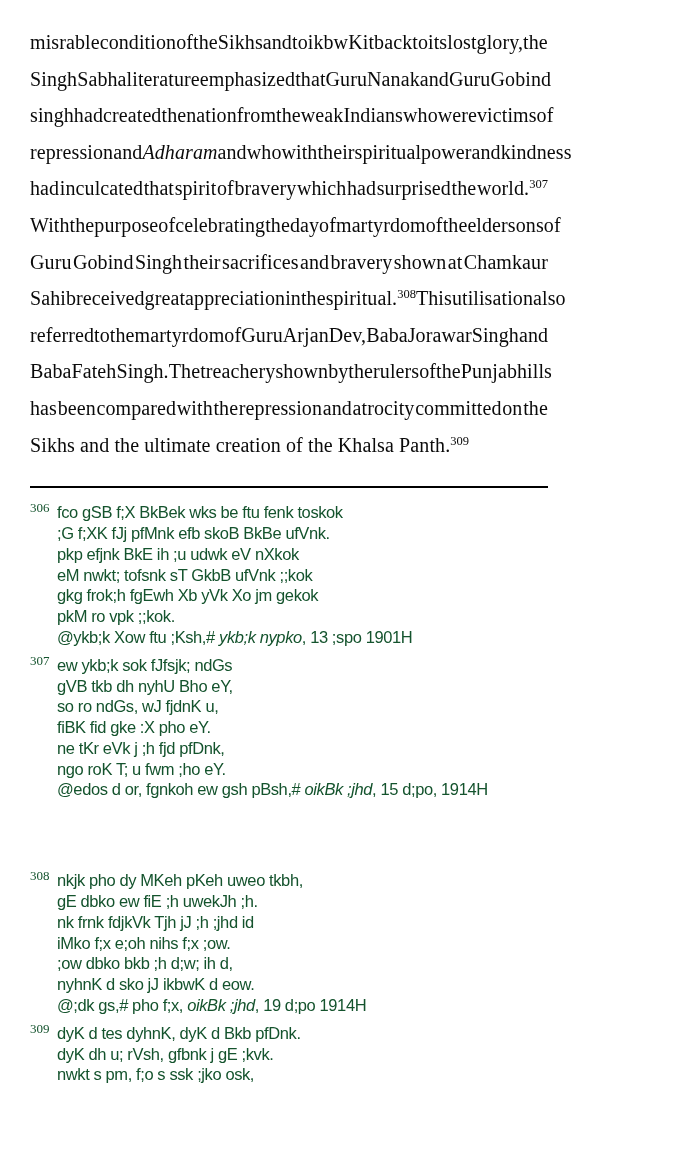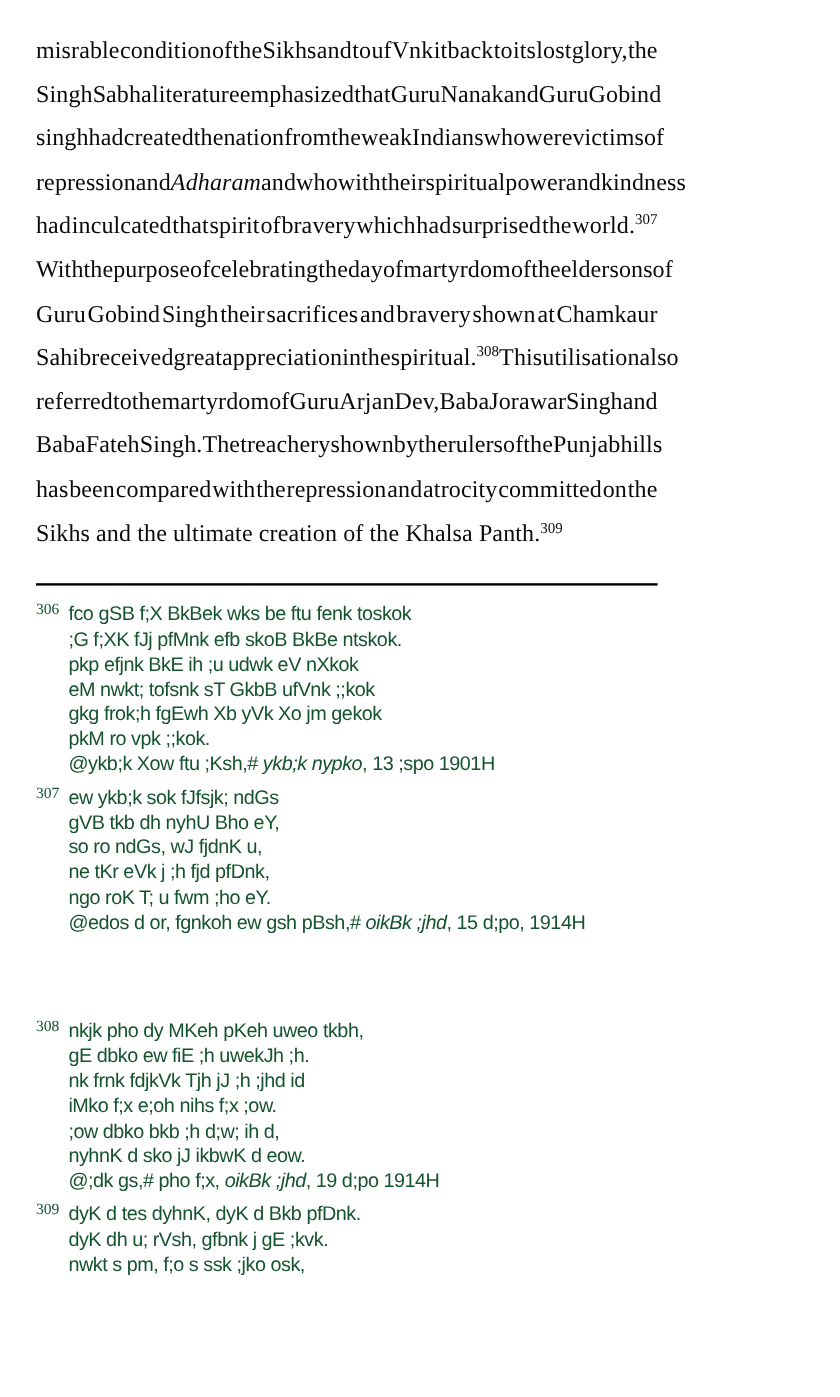--- a/index.html
+++ b/index.html
@@ -47,21 +47,21 @@
 <div class="page">
   <div class="para" id="para">
       <div class="mline justify">
         <span class="unit"><span>misrable</span></span>
         <span class="unit"><span>condition</span></span>
         <span class="unit"><span>of</span></span>
         <span class="unit"><span>the</span></span>
         <span class="unit"><span>Sikhs</span></span>
         <span class="unit"><span>and</span></span>
         <span class="unit"><span>to</span></span>
-        <span class="unit"><span>ufVnk</span></span>
+        <span class="unit"><span>ikbwK</span></span>
         <span class="unit"><span>it</span></span>
         <span class="unit"><span>back</span></span>
         <span class="unit"><span>to</span></span>
         <span class="unit"><span>its</span></span>
         <span class="unit"><span>lost</span></span>
         <span class="unit"><span>glory,</span></span>
         <span class="unit"><span>the</span></span>
       </div>
       <div class="mline justify">
         <span class="unit"><span>Singh</span></span>
@@ -198,32 +198,33 @@
         <span class="unit"><span>on</span></span>
         <span class="unit"><span>the</span></span>
       </div>
       <div class="mline"><span class="unit"><span>Sikhs</span></span> <span class="unit"><span>and</span></span> <span class="unit"><span>the</span></span> <span class="unit"><span>ultimate</span></span> <span class="unit"><span>creation</span></span> <span class="unit"><span>of</span></span> <span class="unit"><span>the</span></span> <span class="unit"><span>Khalsa</span></span> <span class="unit"><span>Panth.</span><span class="sup">309</span></span></div>
     </div>
   <hr class="fnrule">
   <div class="fnsec" id="fnsec">
       <div class="fn">
         <span class="num">306</span>
         <div class="fline"><span>fco gSB f;X BkBek wks be ftu fenk toskok</span></div>
-        <div class="fline"><span>;G f;XK fJj pfMnk efb skoB BkBe ntskok.</span></div>
+        <div class="fline"><span>;G f;XK fJj pfMnk efb skoB BkBe ufVnk.</span></div>
         <div class="fline"><span>pkp efjnk BkE ih ;u udwk eV nXkok</span></div>
         <div class="fline"><span>eM nwkt; tofsnk sT GkbB ufVnk ;;kok</span></div>
         <div class="fline"><span>gkg frok;h fgEwh Xb yVk Xo jm gekok</span></div>
         <div class="fline"><span>pkM ro vpk ;;kok.</span></div>
         <div class="fline"><span>@ykb;k Xow ftu ;Ksh,# </span><span class="it">ykb;k nypko</span><span>, 13 ;spo 1901H</span></div>
       </div>
       <div class="fn">
         <span class="num">307</span>
         <div class="fline"><span>ew ykb;k sok fJfsjk; ndGs</span></div>
         <div class="fline"><span>gVB tkb dh nyhU Bho eY,</span></div>
         <div class="fline"><span>so ro ndGs, wJ fjdnK u,</span></div>
+        <div class="fline"><span>fiBK fid gke :X pho eY.</span></div>
         <div class="fline"><span>ne tKr eVk j ;h fjd pfDnk,</span></div>
         <div class="fline"><span>ngo roK T; u fwm ;ho eY.</span></div>
         <div class="fline"><span>@edos d or, fgnkoh ew gsh pBsh,# </span><span class="it">oikBk ;jhd</span><span>, 15 d;po, 1914H</span></div>
       </div>
       <div class="fn" style="margin-top: 70px;">
         <span class="num">308</span>
         <div class="fline"><span>nkjk pho dy MKeh pKeh uweo tkbh,</span></div>
         <div class="fline"><span>gE dbko ew fiE ;h uwekJh ;h.</span></div>
         <div class="fline"><span>nk frnk fdjkVk Tjh jJ ;h ;jhd id</span></div>
         <div class="fline"><span>iMko f;x e;oh nihs f;x ;ow.</span></div>

